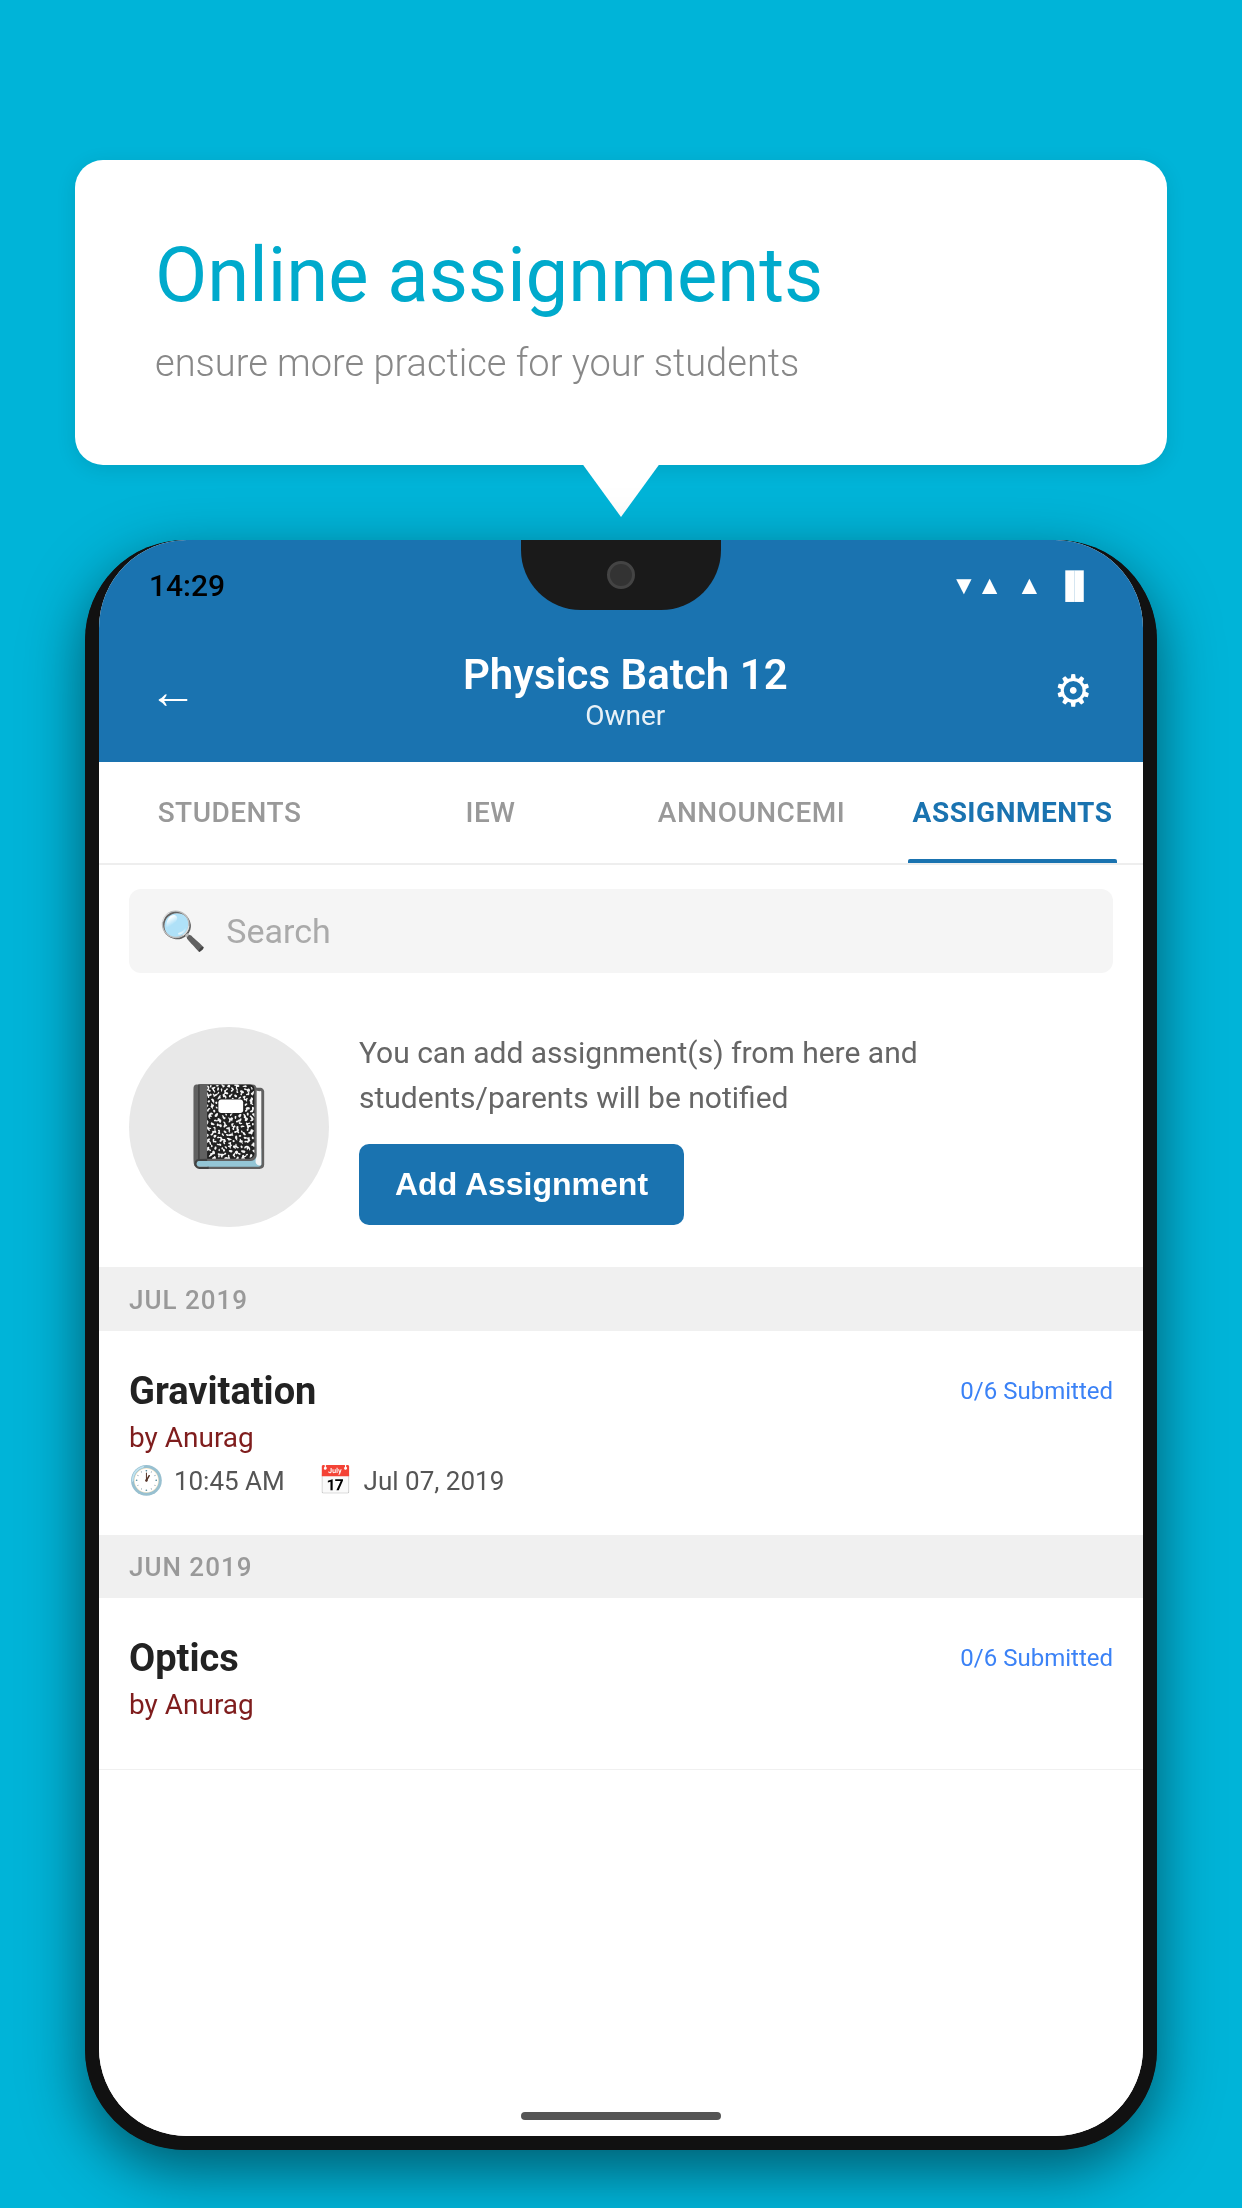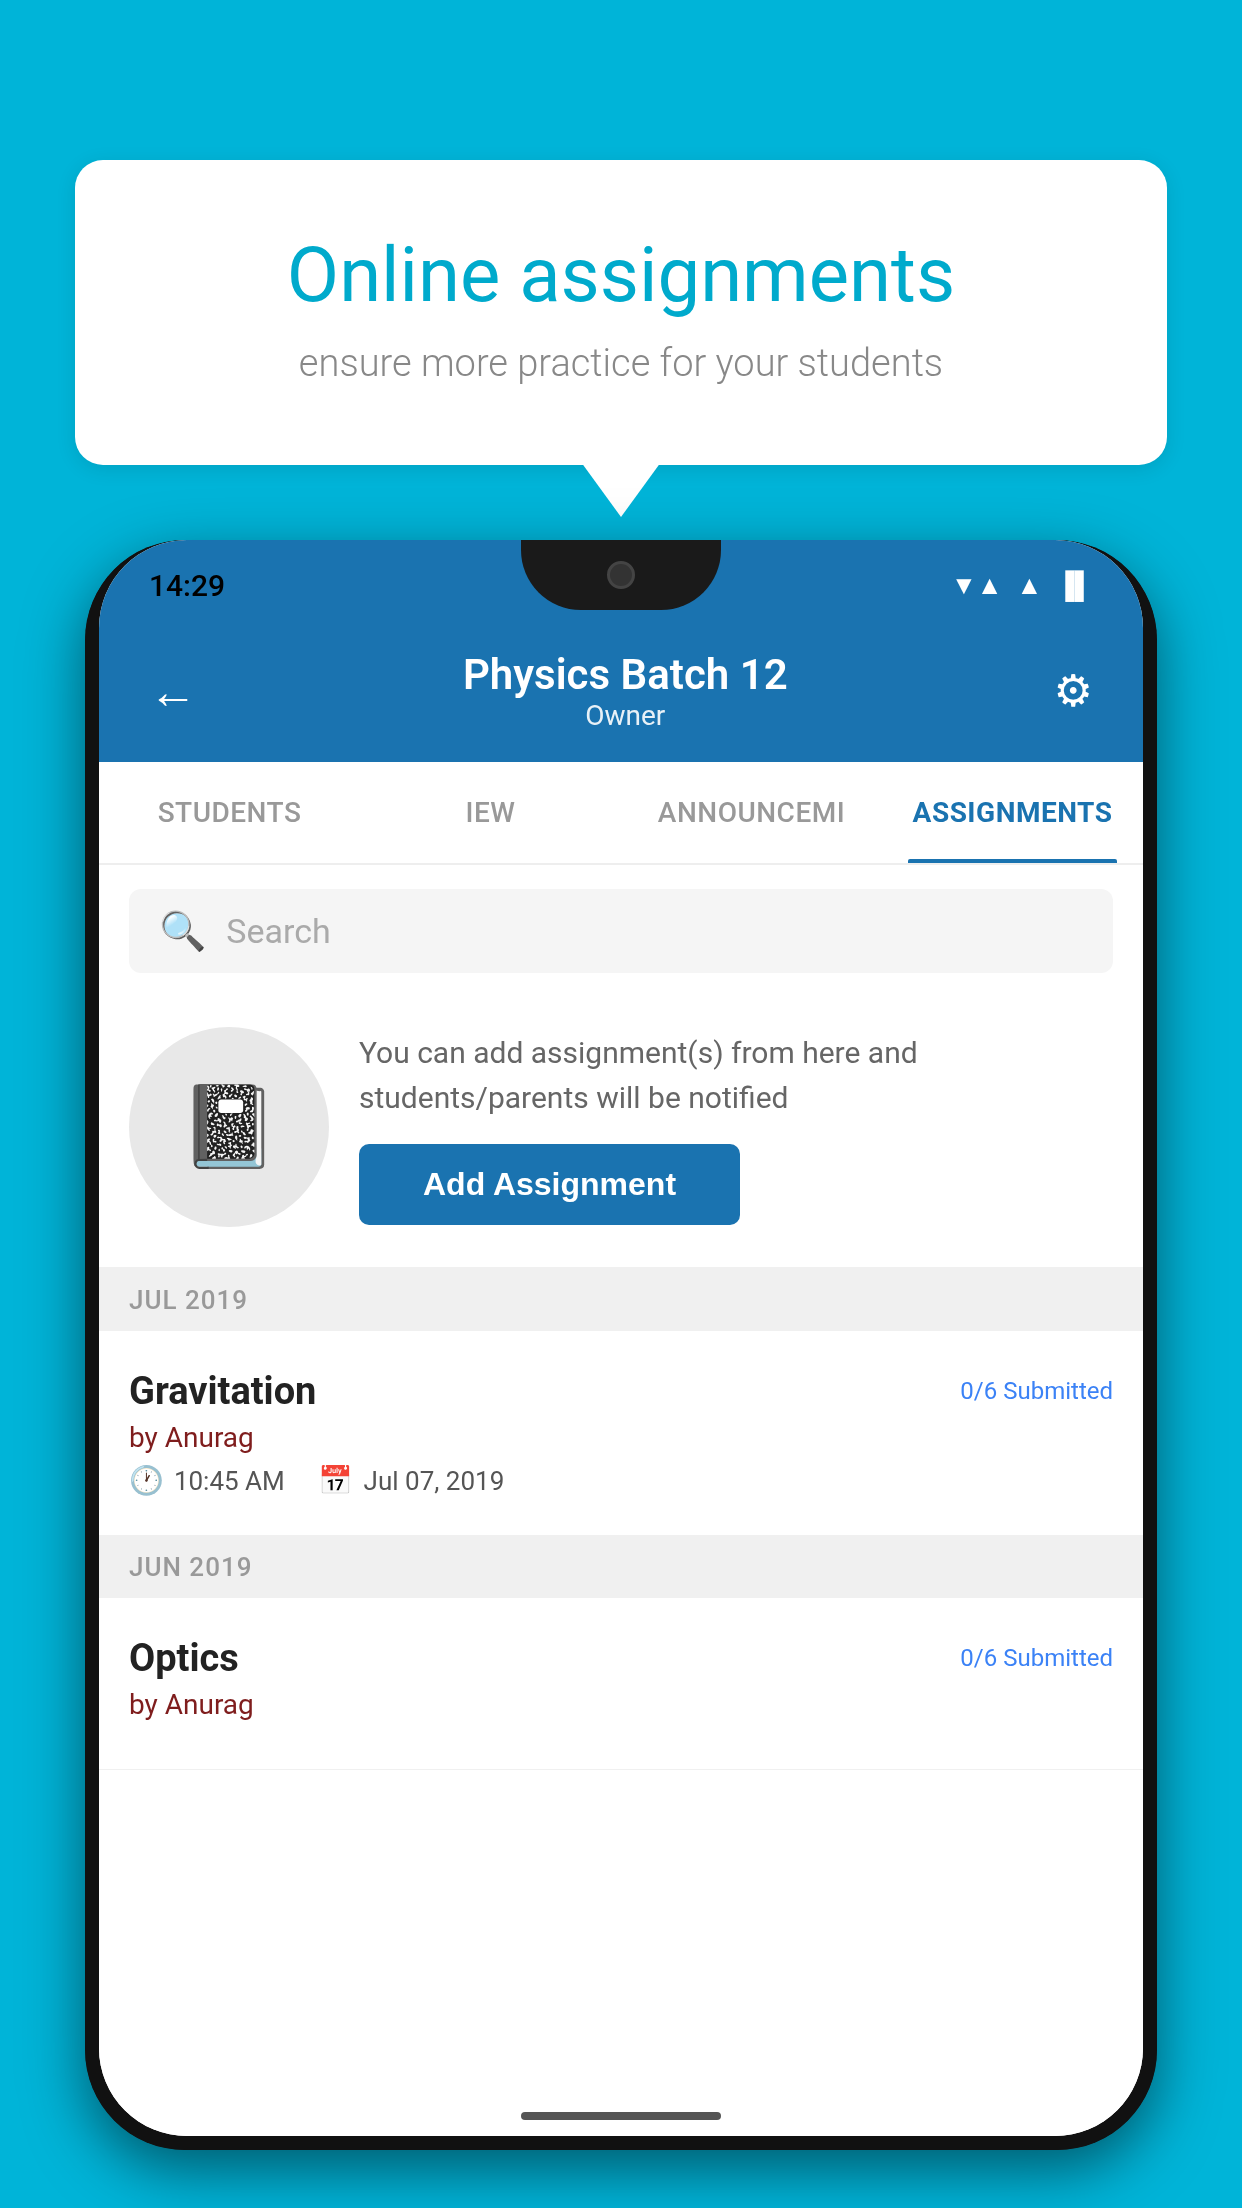--- a/index.html
+++ b/index.html
@@ -18,21 +18,20 @@
       position: absolute;
       top: 160px;
       left: 75px;
       right: 75px;
     }
 
     .speech-bubble {
       background: white;
       border-radius: 28px;
       padding: 70px 80px 80px 80px;
-      text-align: center;
       box-shadow: 0 4px 20px rgba(0,0,0,0.1);
       position: relative;
     }
 
     .speech-bubble::after {
       content: '';
       position: absolute;
       bottom: -52px;
       left: 50%;
       transform: translateX(-50%);
@@ -263,21 +262,21 @@
       color: #666;
       line-height: 1.5;
       margin-bottom: 24px;
     }
 
     .add-assignment-btn {
       background: #1a73b0;
       color: white;
       border: none;
       border-radius: 10px;
-      padding: 22px 64px;
+      padding: 22px 36px;
       font-size: 32px;
       font-weight: 600;
       cursor: pointer;
     }
 
     
     .month-separator {
       background: #f0f0f0;
       padding: 16px 30px;
     }

